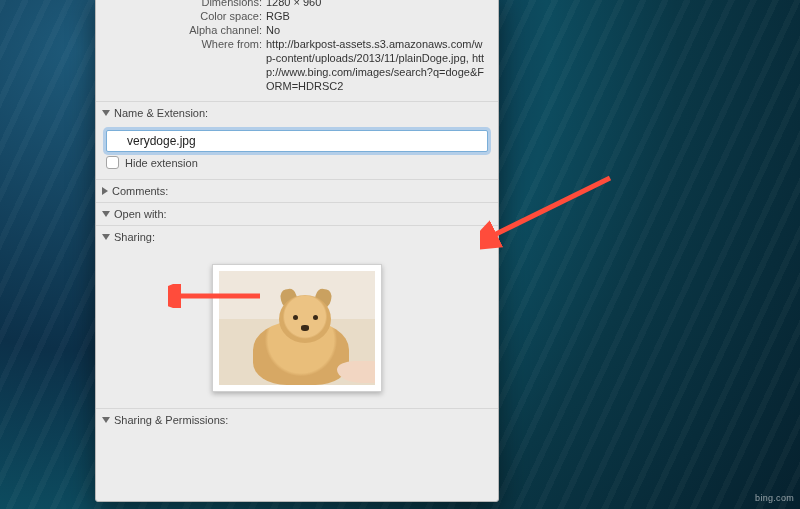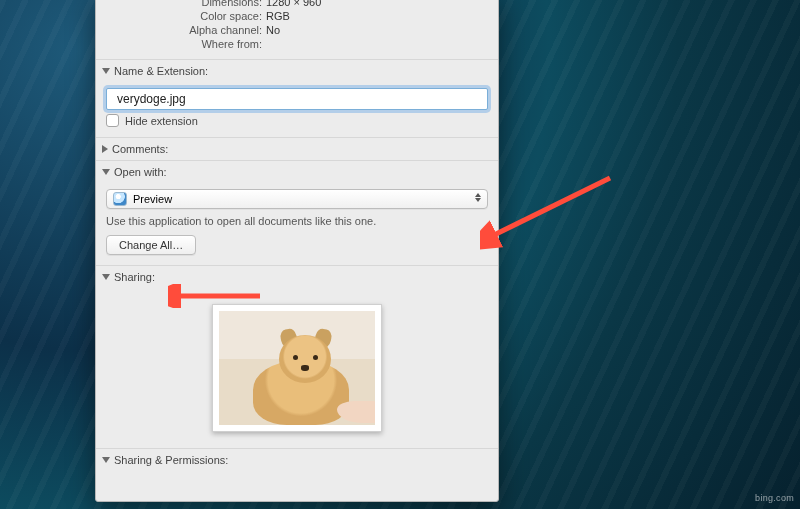--- a/index.html
+++ b/index.html
@@ -29,21 +29,21 @@
     display:flex; align-items:center; height:22px;
     padding:0 6px; background:#ececec; color:#444;
     cursor:default;
     text-align:center;
   }
   .tri { width:0; height:0; margin-right:4px; display:inline-block;}
   .tri.down { border-left:4px solid transparent; border-right:4px solid transparent; border-top:6px solid #6b6b6b;}
   .tri.right { border-top:4px solid transparent; border-bottom:4px solid transparent; border-left:6px solid #6b6b6b;}
   .body-pad { padding:6px 10px 10px 10px; }
   .name-input {
-    width:100%; height:22px; padding:0 10px;
+    width:100%; height:22px; padding:0 20px;
     border:1px solid #7aaed8; border-radius:2px;
     box-shadow: 0 0 0 3px rgba(110,170,230,0.45);
     outline:none; background:#fff; font-size:12px; color:#222;
   }
   .chk-row { display:flex; align-items:center; gap:6px; margin-top:4px; color:#444;}
   .chk { width:13px; height:13px; border:1px solid #a5a5a5; border-radius:3px; background:#fff; }
   .select {
     position:relative; height:20px; width:100%; border:1px solid #bcbcbc; border-radius:4px;
     background: linear-gradient(#ffffff,#f0f0f0);
     display:flex; align-items:center; padding:0 20px 0 6px;
@@ -104,20 +104,21 @@
     <div class="prop-row">
       <div class="prop-lab">Color space:</div>
       <div class="prop-val">RGB</div>
     </div>
     <div class="prop-row">
       <div class="prop-lab">Alpha channel:</div>
       <div class="prop-val">No</div>
     </div>
     <div class="prop-row">
       <div class="prop-lab">Where from:</div>
+      <div class="prop-val">http://barkpost-assets.s3.amazonaws.com/wp-content/uploads/2013/11/plainDoge.jpg, http://www.bing.com/images/search?q=doge&amp;FORM=HDRSC2</div>
     </div>
   </div>
 
   <hr class="sep">
   <div class="section-header">
     <span class="tri down"></span>
     <span>Name &amp; Extension:</span>
   </div>
   <div class="body-pad">
     <input class="name-input" value="verydoge.jpg" style="">
@@ -130,34 +131,20 @@
   <hr class="sep">
   <div class="section-header">
     <span class="tri right"></span>
     <span>Comments:</span>
   </div>
 
   <hr class="sep">
   <div class="section-header">
     <span class="tri down"></span>
     <span>Open with:</span>
-  </div>
-  <div class="body-pad">
-    <div class="select">
-      <span class="app-icon"></span>
-      <span>Preview</span>
-      <span class="caret">
-          <span class="u"></span>
-          <span class="d"></span>
-        </span>
-    </div>
-    <div class="hint">Use this application to open all documents like this one.</div>
-    <div class="push-button">
-      <span>Change All…</span>
-    </div>
   </div>
 
   <hr class="sep">
   <div class="section-header">
     <span class="tri down"></span>
     <span>Sharing:</span>
   </div>
   <div class="preview-area">
     <div class="thumb-frame">
       <div class="thumb-inner">

